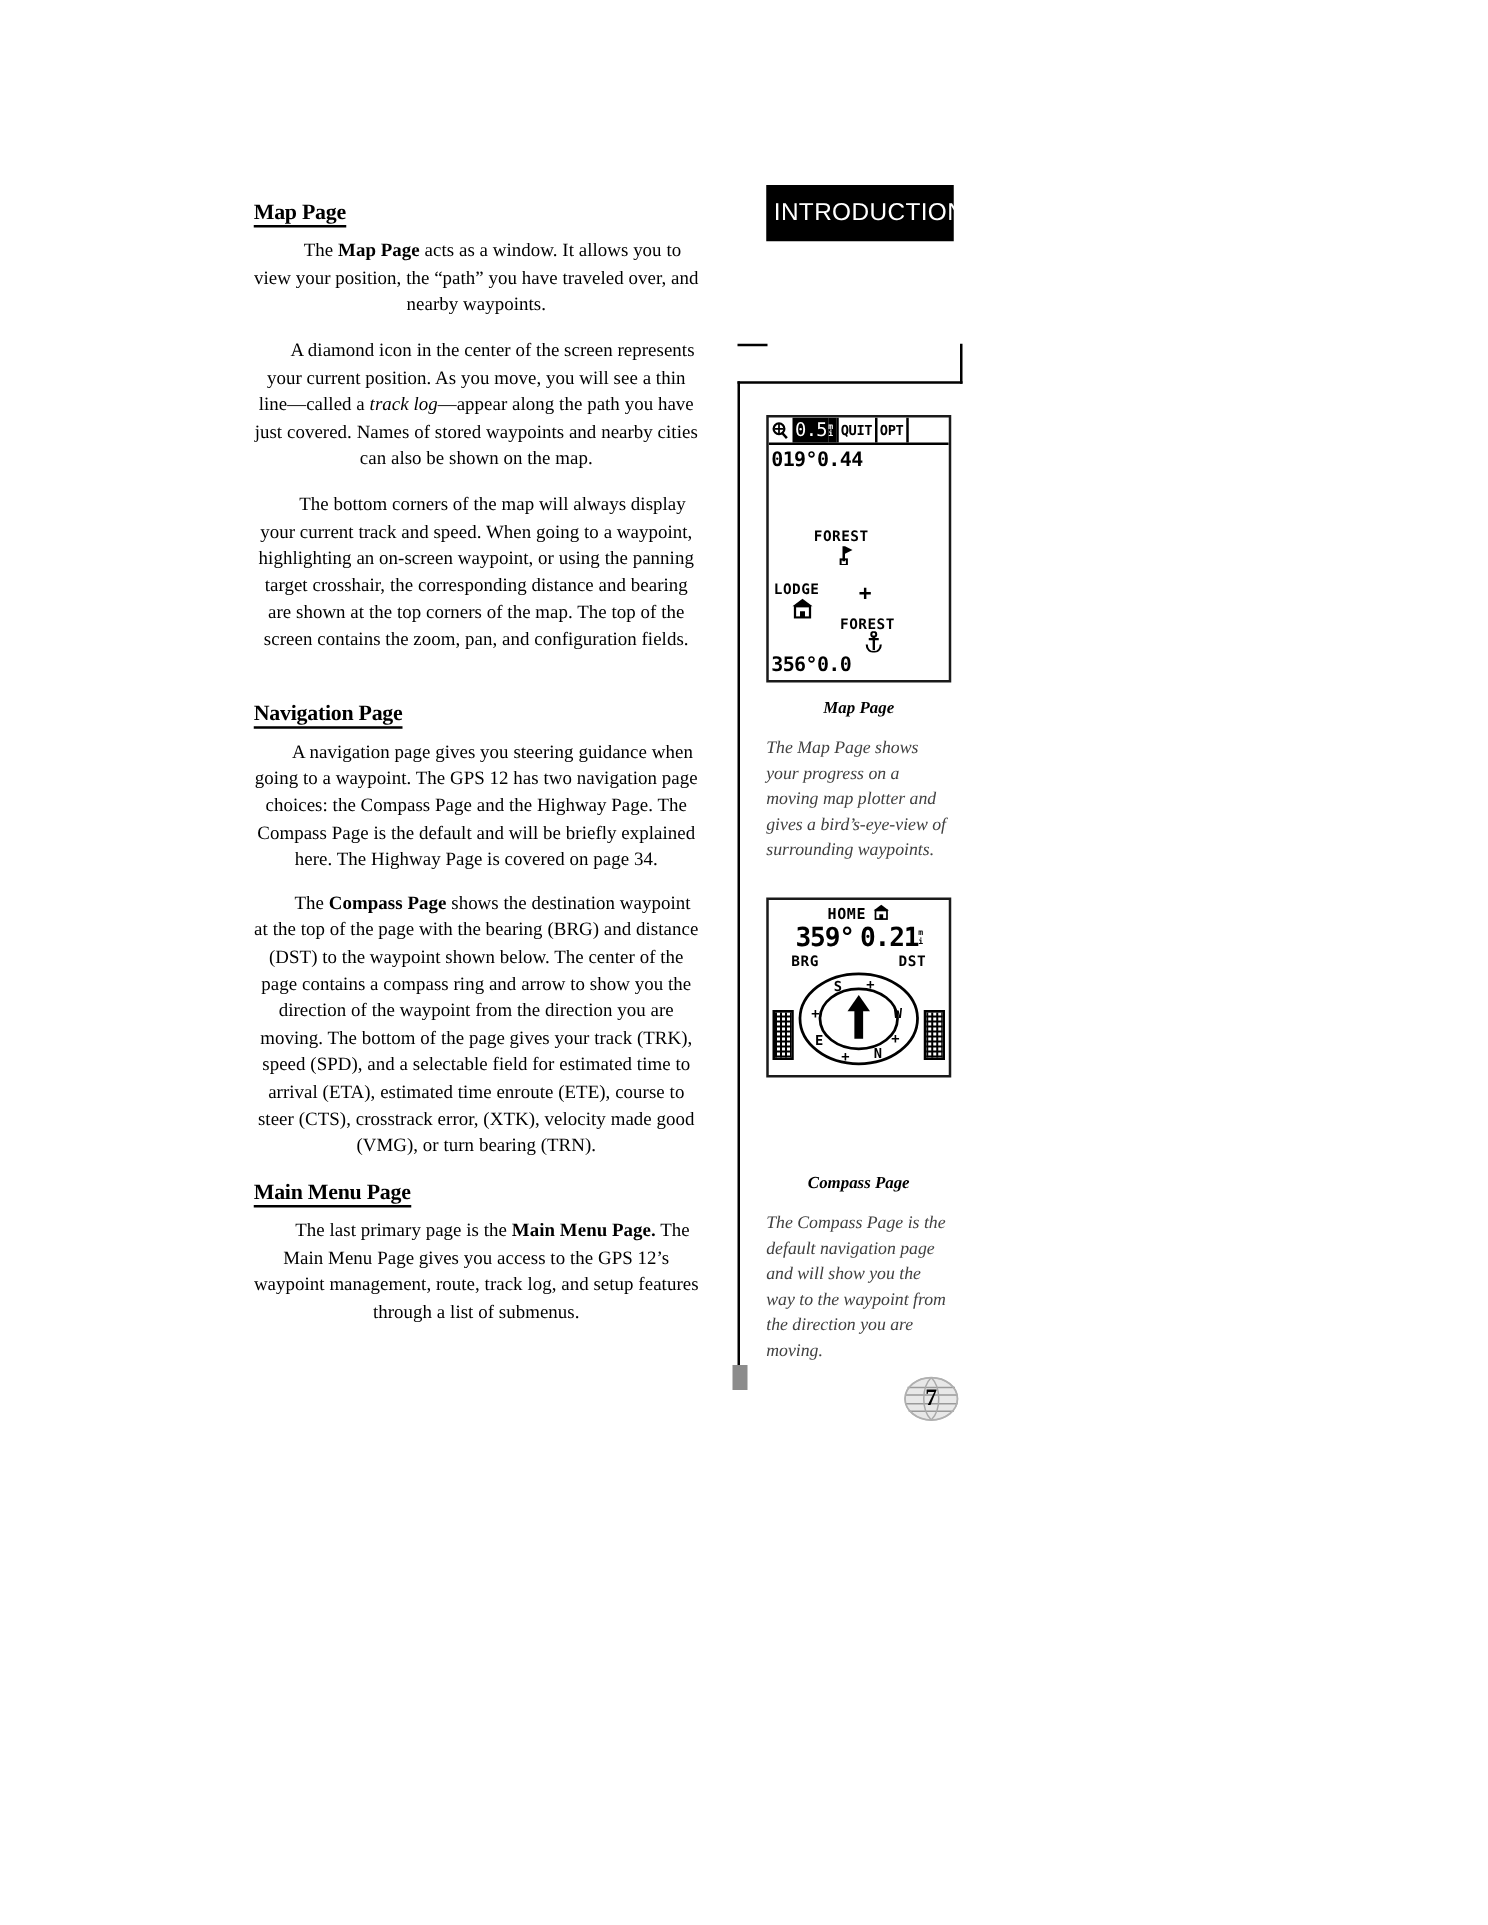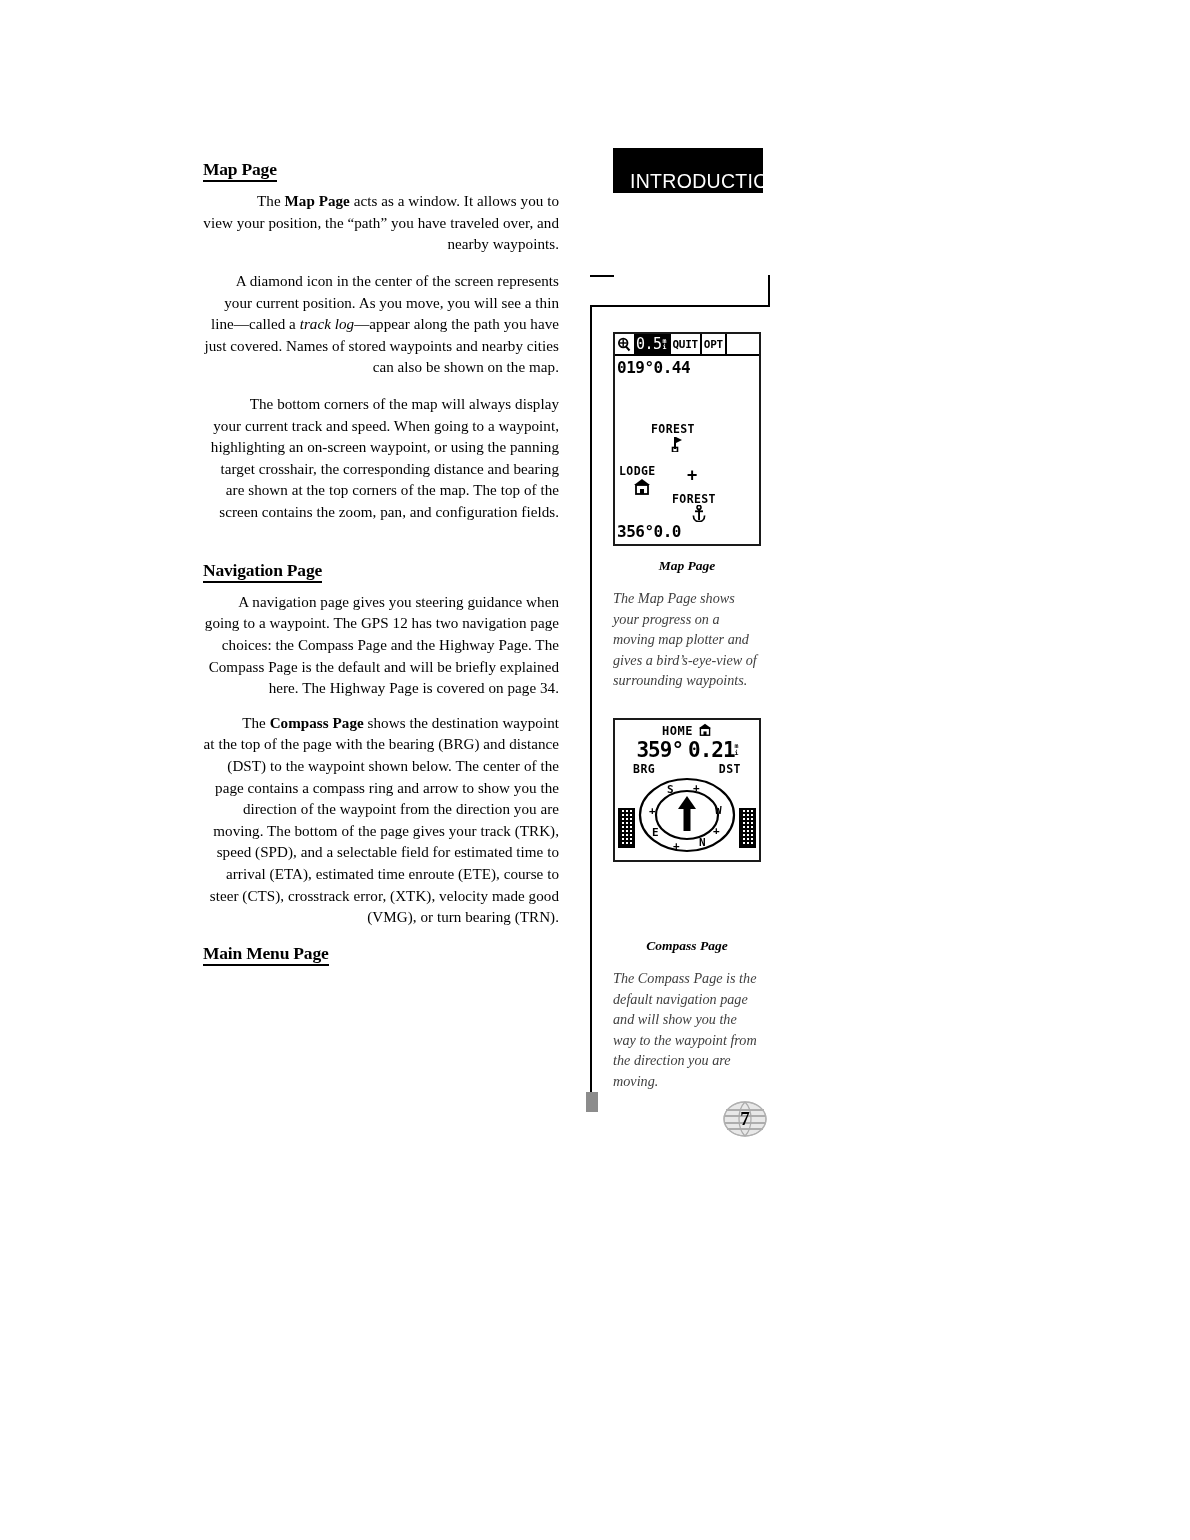--- a/index.html
+++ b/index.html
@@ -30,21 +30,21 @@
     border-bottom: 2px solid #000;
     display: inline-block;
     padding-bottom: 1px;
     margin: 0 0 9px 0;
   }
   .sec-heading.spaced { margin-top: 22px; }
   .body-par {
     font-family: "Liberation Serif", serif;
     font-size: 15.1px;
     line-height: 21.6px;
-    text-align: right;
+    text-align: center;
     margin: 0 0 15px 0;
     text-indent: 26px;
     letter-spacing: 0.05px;
   }
   .body-par.tight { margin-bottom: 13px; }
   .body-par b { font-weight: bold; }
   .body-par i { font-style: italic; }
 
   
   #sidebar { position: absolute; left: 0; top: 0; width: 1190px; height: 1540px; }
@@ -52,22 +52,22 @@
   #intro-bar {
     position: absolute;
     left: 613px; top: 148px;
     width: 150px; height: 45px;
     background: #000000;
     color: #ffffff;
     font-family: "Liberation Sans", sans-serif;
     font-size: 19.5px;
     letter-spacing: 0.3px;
     display: flex;
-    align-items: flex-end;
-    padding-left: 17px;
+    align-items: center;
+    padding-left: 6px;
   }
 
   #primary-pages-box {
     position: absolute;
     left: 613px; top: 201px;
     width: 150px; height: 104px;
     background: #4b4b4b;
     border: 1px solid #9a9a9a;
     color: #ffffff;
     font-family: "Liberation Serif", serif;
@@ -263,20 +263,23 @@
   <p class="body-par tight">
     <span>A navigation page gives you steering guidance when going to a waypoint. The GPS 12 has two navigation page choices: the Compass Page and the Highway Page. The Compass Page is the default and will be briefly explained here. The Highway Page is covered on page 34.</span>
   </p>
 
   <p class="body-par">
     <span>The </span><b>Compass Page</b><span> shows the destination waypoint at the top of the page with the bearing (BRG) and distance (DST) to the waypoint shown below. The center of the page contains a compass ring and arrow to show you the direction of the waypoint from the direction you are moving. The bottom of the page gives your track (TRK), speed (SPD), and a selectable field for estimated time to arrival (ETA), estimated time enroute (ETE), course to steer (CTS), crosstrack error, (XTK), velocity made good (VMG), or turn bearing (TRN).</span>
   </p>
 
   <div class="sec-heading">Main Menu Page</div>
 
+  <p class="body-par">
+    <span>The last primary page is the </span><b>Main Menu Page.</b><span> The Main Menu Page gives you access to the GPS 12’s waypoint management, route, track log, and setup features through a list of submenus.</span>
+  </p>
 </div>
 
 <div id="sidebar">
 
   <div id="intro-bar">
     <span>INTRODUCTION</span>
   </div>
 
 
   <div id="rule-left"></div>

